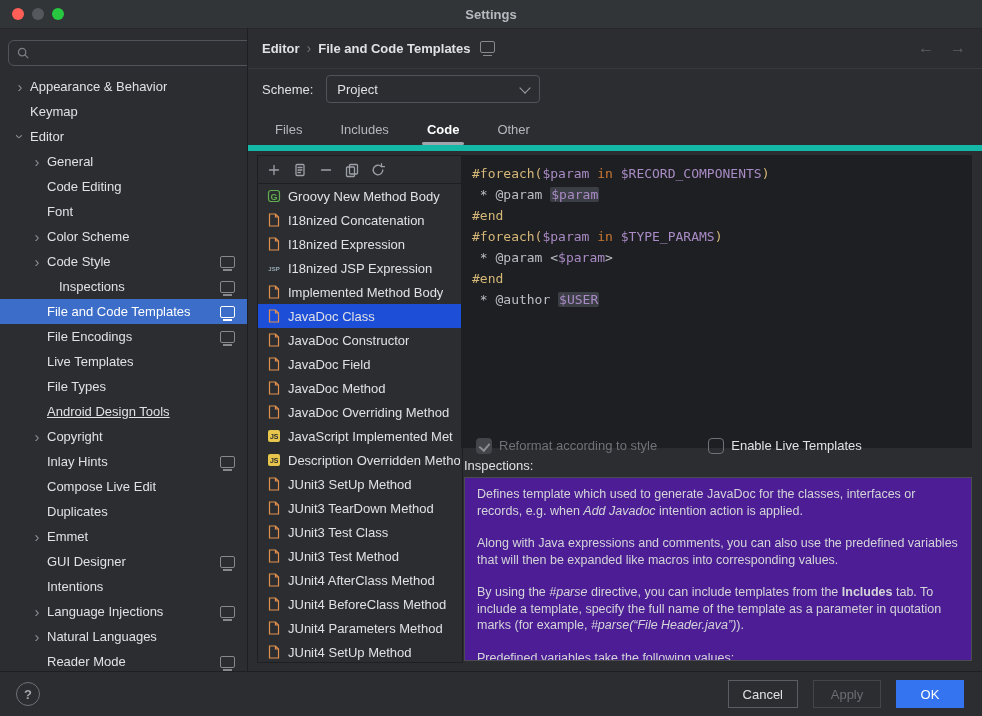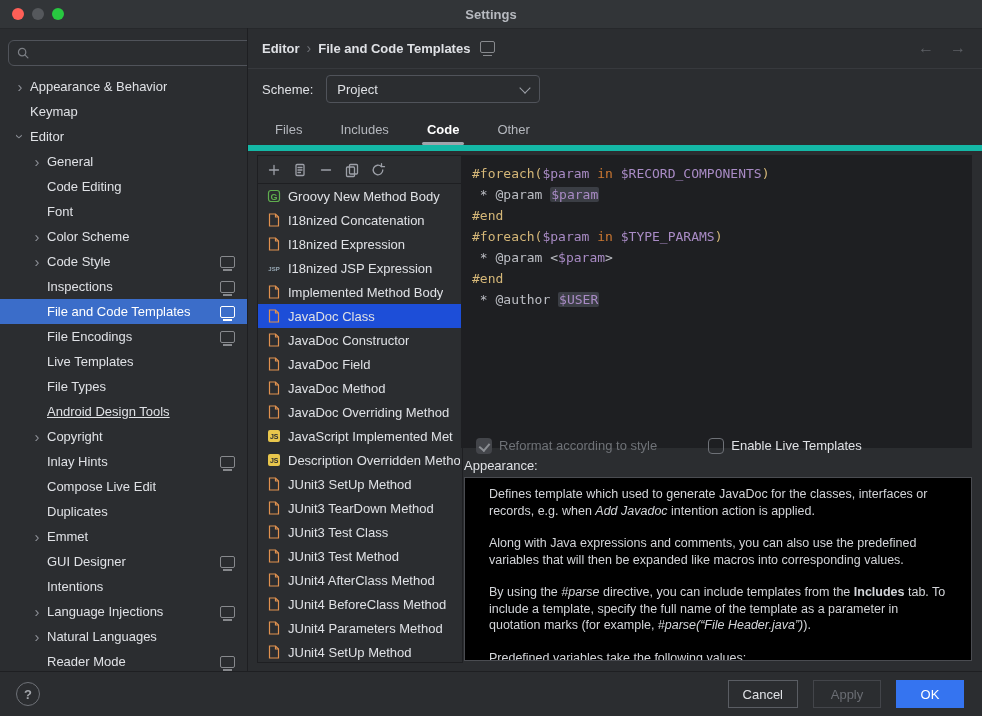--- a/index.html
+++ b/index.html
@@ -74,22 +74,22 @@
   .options-row{position:absolute;left:228px;top:409px;right:10px;height:18px;display:flex;align-items:center}
   .opt-group{display:flex;gap:7px}
   .opt-group + .opt-group{margin-left:51px}
   .cb{width:16px;height:16px;border-radius:4px;flex:none;position:relative;box-sizing:border-box}
   .cb.checked-disabled{background:#43454a}
   .cb.checked-disabled::after{content:'';position:absolute;left:5px;top:2.5px;width:5px;height:8px;
     border-right:2px solid #8b8e93;border-bottom:2px solid #8b8e93;transform:rotate(40deg)}
   .cb.unchecked{border:1.5px solid #6e7177;background:transparent}
   .opt-disabled{color:#6f7277}
   .desc-label{position:absolute;left:216px;top:430px;color:#dfe1e5}
-  .desc-panel{position:absolute;left:216px;right:10px;top:449px;bottom:11px;background:#000000;
-    border:1px solid #4a4c51;padding:8px 24px;font-size:12.5px;line-height:16.5px;color:#d3d5d9;
+  .desc-panel{position:absolute;left:216px;right:10px;top:449px;bottom:11px;background:#4c1d95;
+    border:1px solid #4a4c51;padding:8px 12px;font-size:12.5px;line-height:16.5px;color:#d3d5d9;
     overflow:hidden;box-sizing:border-box}
   .desc-p{margin:0 0 16px 0}
   .desc-p:last-child{margin-bottom:0}
   .desc-p em{font-style:italic}
   .desc-p strong{font-weight:700}
   
   .footer{position:absolute;left:0;right:0;bottom:0;height:44px;border-top:1px solid #1e1f22;
     display:flex;align-items:center;background:#2b2d30}
   .help-btn{margin-left:16px;width:22px;height:22px;border:1px solid #6e7177;border-radius:50%;
     display:flex;align-items:center;justify-content:center;color:#a3a6ab;font-weight:700}
@@ -146,21 +146,21 @@
       </div>
       <div class="tree-row" style="padding-left: 29px;">
         <span class="chevron">›</span>
         <span class="tree-label">Color Scheme</span>
       </div>
       <div class="tree-row" style="padding-left: 29px;">
         <span class="chevron">›</span>
         <span class="tree-label">Code Style</span>
         <span class="screen-icon"></span>
       </div>
-      <div class="tree-row" style="padding-left: 29px;">
+      <div class="tree-row" style="padding-left: 29px; margin-left: 12px;">
         <span class="chevron"></span>
         <span class="tree-label">Inspections</span>
         <span class="screen-icon"></span>
       </div>
       <div class="tree-row selected" style="padding-left: 29px;">
         <span class="chevron"></span>
         <span class="tree-label">File and Code Templates</span>
         <span class="screen-icon"></span>
       </div>
       <div class="tree-row" style="padding-left: 29px;">
@@ -476,21 +476,21 @@
     <div class="opt-group">
       <span class="cb checked-disabled"></span>
       <span class="opt-label opt-disabled">Reformat according to style</span>
     </div>
     <div class="opt-group">
       <span class="cb unchecked"></span>
       <span class="opt-label">Enable Live Templates</span>
     </div>
   </div>
 
-  <div class="desc-label">Appearance:</div>
+  <div class="desc-label">Inspections:</div>
   <div class="desc-panel">
       <div class="desc-p"><span>Defines template which used to generate JavaDoc for the classes, interfaces or records, e.g. when </span><em>Add Javadoc</em><span> intention action is applied.</span></div>
       <div class="desc-p"><span>Along with Java expressions and comments, you can also use the predefined variables that will then be expanded like macros into corresponding values.</span></div>
       <div class="desc-p"><span>By using the </span><em>#parse</em><span> directive, you can include templates from the </span><strong>Includes</strong><span> tab. To include a template, specify the full name of the template as a parameter in quotation marks (for example, </span><em>#parse(“File Header.java”)</em><span>).</span></div>
       <div class="desc-p"><span>Predefined variables take the following values:</span></div>
     </div>
 </div>
 
 <div class="footer">
   <div class="help-btn">?</div>

